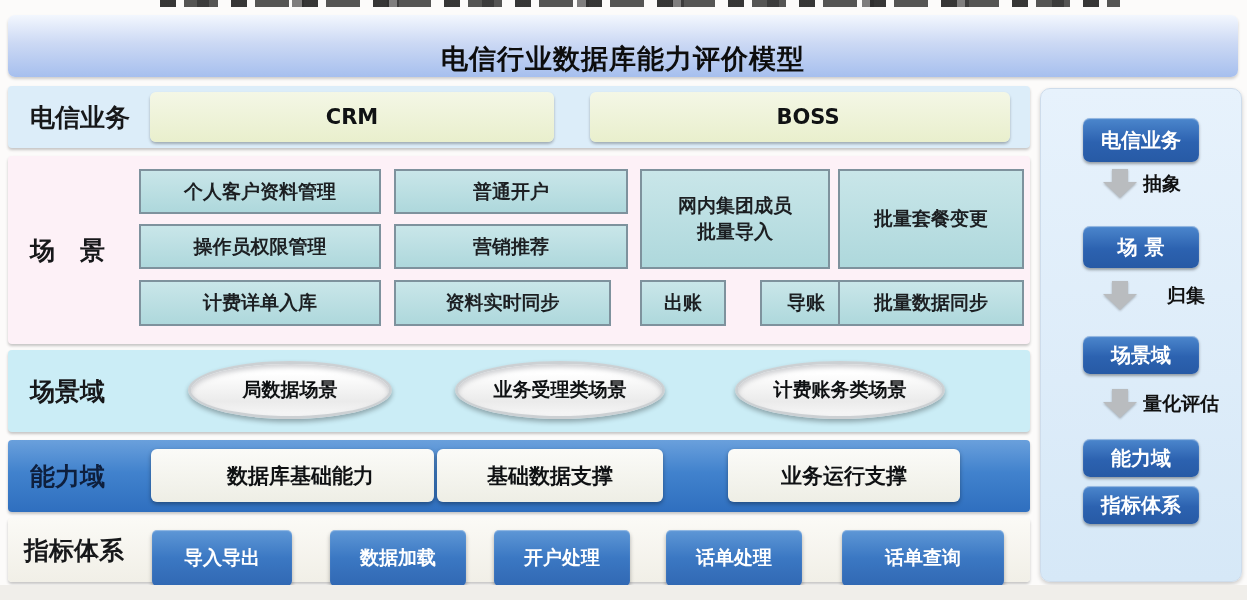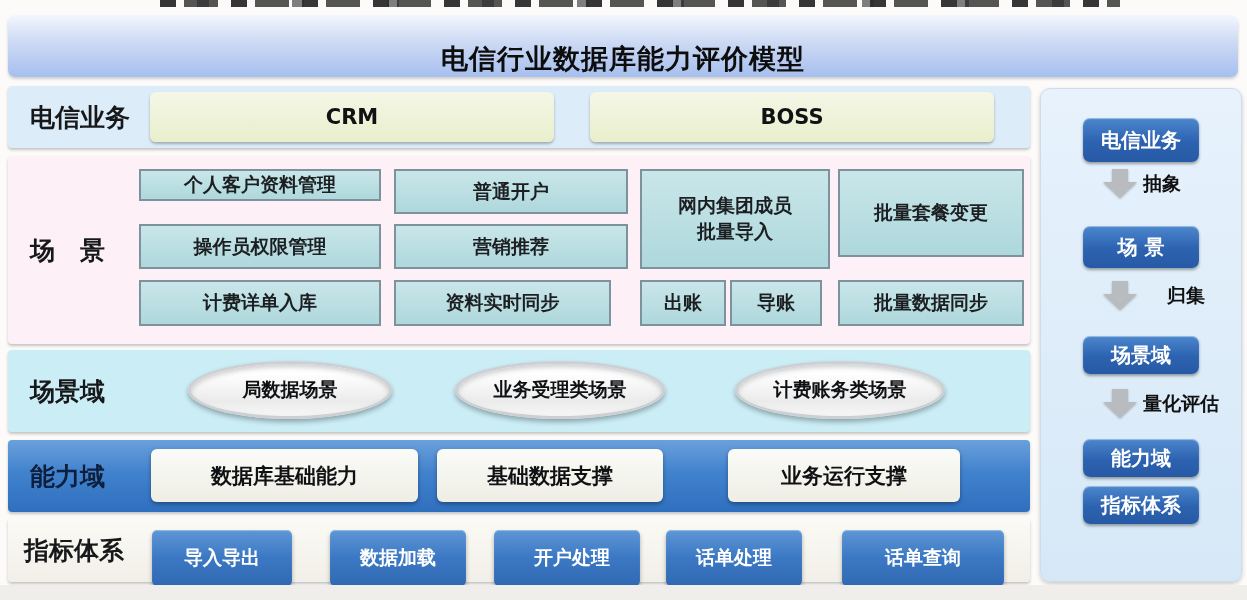--- a/index.html
+++ b/index.html
@@ -34,21 +34,21 @@
                font-weight:bold; font-size:25px; color:#17181a; white-space:nowrap; }
 
   
   #row-telecom { top:86px; height:62px; background:#dcedf9; }
   .sys-box { position:absolute; top:6px; height:50px; border-radius:6px;
              background:linear-gradient(180deg,#f4f7e6 0%,#e9efcd 100%);
              box-shadow:0 2px 3px rgba(0,0,0,.28);
              display:flex; align-items:center; justify-content:center;
              font-size:21px; font-weight:bold; color:#101214; }
   #sys-crm  { left:142px; width:404px; }
-  #sys-boss { left:582px; width:404px; }
+  #sys-boss { left:582px; width:404px;padding-left:16px; }
 
   
   #row-scenario { top:156px; height:188px; background:#fdf1f7; }
   .teal { position:absolute; box-sizing:border-box;
           background:linear-gradient(180deg,#c9e6e9 0%,#aed8dc 100%);
           border:2px solid #7e929d;
           display:flex; align-items:center; justify-content:center; text-align:center;
           font-size:19px; font-weight:bold; color:#1c1f22; }
   .teal.pre { white-space:pre-line; line-height:1.35; }
 
@@ -113,56 +113,56 @@
 
 <div id="row-telecom" class="row">
   <span class="row-label">电信业务</span>
   <div id="sys-crm" class="sys-box">CRM</div>
   <div id="sys-boss" class="sys-box">BOSS</div>
 </div>
 
 <div id="row-scenario" class="row">
   <span class="row-label">场　景</span>
 
-  <div class="teal" style="left:131px; top:13px;  width:242px; height:32px;">个人客户资料管理</div>
+  <div class="teal" style="left:131px; top:13px;  width:242px; height:45px;">个人客户资料管理</div>
   <div class="teal" style="left:131px; top:68px;  width:242px; height:45px;">操作员权限管理</div>
   <div class="teal" style="left:131px; top:124px; width:242px; height:46px;">计费详单入库</div>
 
   <div class="teal" style="left:386px; top:13px;  width:234px; height:45px;">普通开户</div>
   <div class="teal" style="left:386px; top:68px;  width:234px; height:45px;">营销推荐</div>
   <div class="teal" style="left:386px; top:124px; width:217px; height:46px;">资料实时同步</div>
 
   <div class="teal pre" style="left:632px; top:13px; width:190px; height:100px;">网内集团成员
 批量导入</div>
-  <div class="teal" style="left:830px; top:13px; width:186px; height:88px;">批量套餐变更</div>
+  <div class="teal" style="left:830px; top:13px; width:186px; height:100px;">批量套餐变更</div>
 
   <div class="teal" style="left:632px; top:124px; width:86px;  height:46px;">出账</div>
-  <div class="teal" style="left:722px; top:124px; width:92px;  height:46px;">导账</div>
+  <div class="teal" style="left:752px; top:124px; width:92px;  height:46px;">导账</div>
   <div class="teal" style="left:830px; top:124px; width:186px; height:46px;">批量数据同步</div>
 </div>
 
 <div id="row-domain" class="row">
   <span class="row-label">场景域</span>
   <div class="ellipse" style="left:180px; width:204px;">局数据场景</div>
   <div class="ellipse" style="left:447px; width:210px;">业务受理类场景</div>
   <div class="ellipse" style="left:727px; width:210px;">计费账务类场景</div>
 </div>
 
 <div id="row-capability" class="row">
   <span class="row-label">能力域</span>
-  <div class="cap-box" style="left:143px; width:267px;">数据库基础能力</div>
+  <div class="cap-box" style="left:143px; width:267px;padding-left:16px;">数据库基础能力</div>
   <div class="cap-box" style="left:429px; width:226px;">基础数据支撑</div>
   <div class="cap-box" style="left:720px; width:232px;">业务运行支撑</div>
 </div>
 
 <div id="row-indicator" class="row">
   <span class="row-label" style="left:16px;">指标体系</span>
   <div class="ind-btn" style="left:144px; width:140px;">导入导出</div>
   <div class="ind-btn" style="left:322px; width:136px;">数据加载</div>
-  <div class="ind-btn" style="left:486px; width:136px;padding-left:10px;">开户处理</div>
+  <div class="ind-btn" style="left:486px; width:136px;">开户处理</div>
   <div class="ind-btn" style="left:658px; width:136px;">话单处理</div>
   <div class="ind-btn" style="left:834px; width:162px;">话单查询</div>
 </div>
 
 <div id="sidebar" class="abs">
   <div class="side-btn" style="top:29px;  height:44px;">电信业务</div>
 
   <div class="arrow-group" style="top:80px;">
     <div class="arr">
         <div class="stem"></div>

